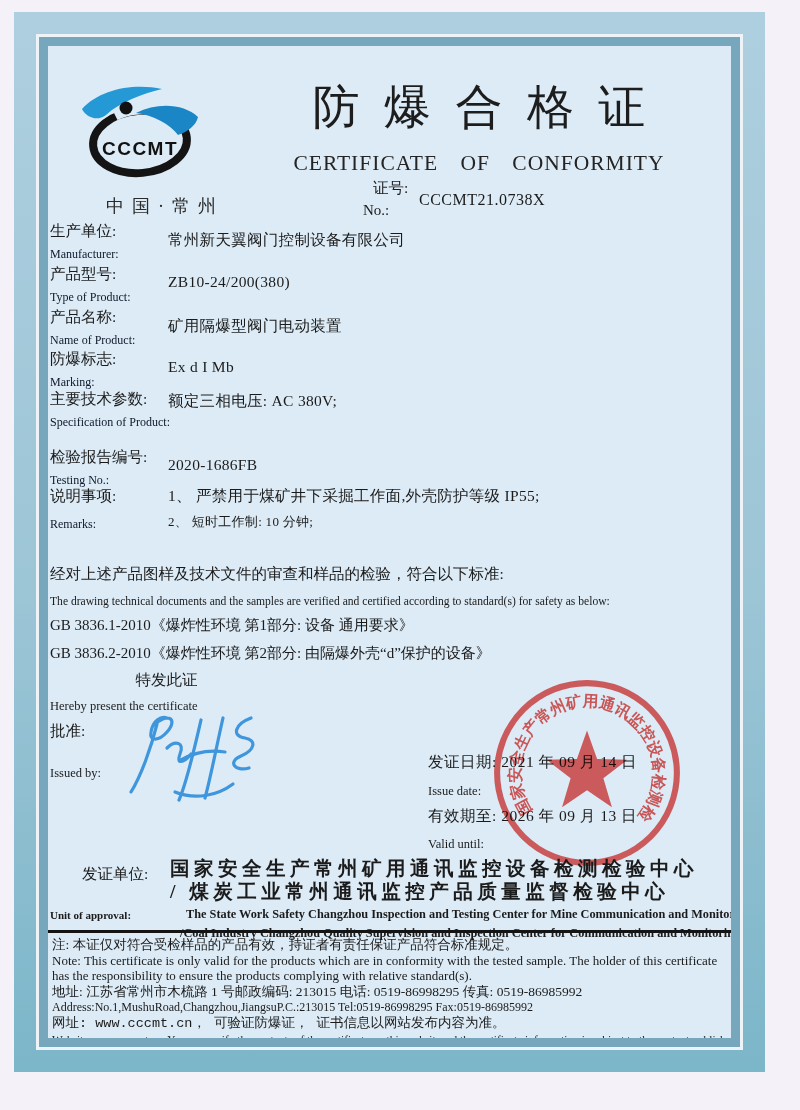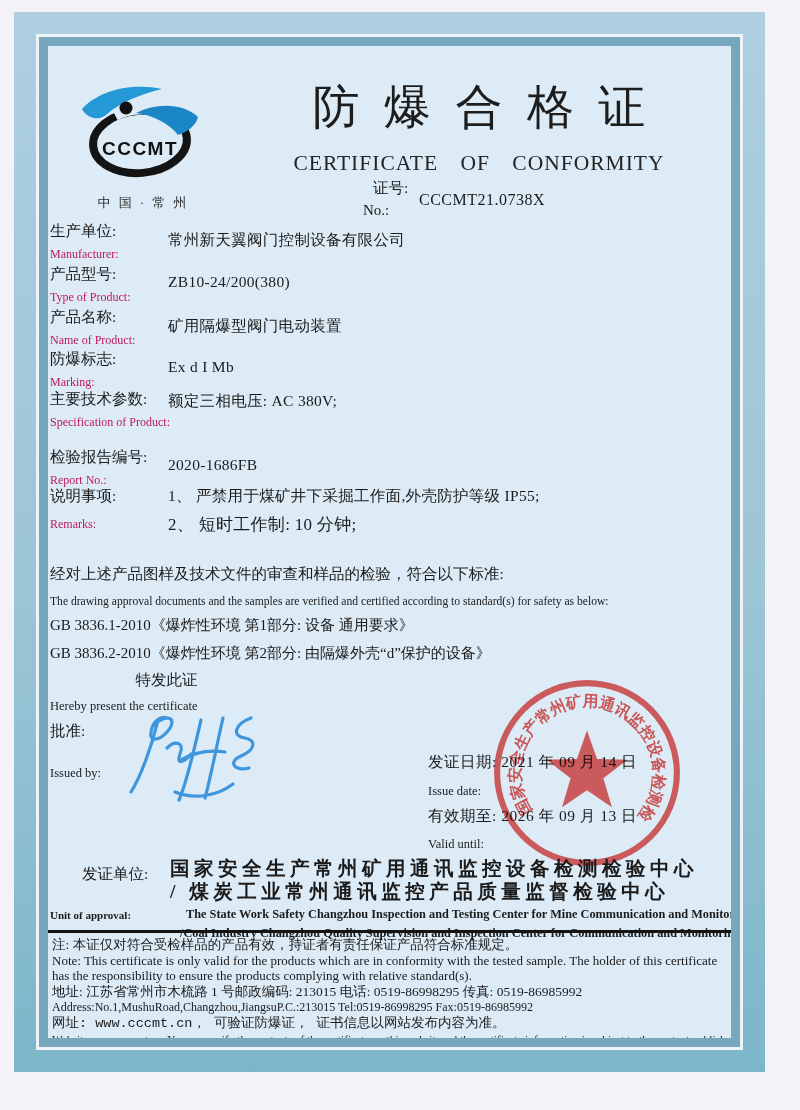--- a/index.html
+++ b/index.html
@@ -17,34 +17,34 @@
   }
   .band-gap   { position:absolute; inset:22px; background:#edf3f6; }
   .band-inner { position:absolute; inset:3px;  background:#76a7bd; }
   .cert-inner {
     position:absolute; inset:9px;
     background:#dcebf6;
     overflow:hidden;
   }
   
   .logo-wrap { position:absolute; left:12px; top:36px; width:164px; }
-  .logo-sub  { margin-top:4px; text-align:center; font-size:13px; letter-spacing:8px; padding-left:8px; color:#2a2a2a; }
+  .logo-sub  { margin-top:4px; text-align:right; font-size:18px; letter-spacing:8px; padding-left:8px; color:#2a2a2a; }
   .titles { position:absolute; left:196px; top:30px; width:470px; text-align:center; }
   .title-cn { font-size:47px; letter-spacing:.52em; padding-left:.52em; color:#1d1d1d; font-weight:400; white-space:nowrap; }
   .title-en { margin-top:12px; font-size:21.5px; letter-spacing:1px; word-spacing:16px; color:#242424; white-space:nowrap; }
   .certno { position:absolute; left:315px; top:132px; }
   .certno-cn { font-size:15.5px; padding-left:10px; }
   .certno-en { font-size:15px; margin-top:3px; }
   .certno-val { position:absolute; left:56px; top:13px; font-size:16px; letter-spacing:.5px; white-space:nowrap; }
   
   .field-row { position:absolute; left:2px; width:660px; }
   .f-cn { font-size:15.5px; white-space:nowrap; }
-  .f-en { font-size:12px; margin-top:5px; white-space:nowrap; color:#be185d; }
+  .f-en { font-size:12px; margin-top:5px; white-space:nowrap; color:#0f172a; }
   .f-val { position:absolute; left:118px; top:9px; font-size:15.5px; white-space:nowrap; letter-spacing:.3px; }
-  .f-val2 { position:absolute; left:118px; top:36px; font-size:17px; white-space:nowrap; letter-spacing:.3px; }
+  .f-val2 { position:absolute; left:118px; top:36px; font-size:13px; white-space:nowrap; letter-spacing:.3px; }
   .row-remarks .f-val { top:0; }
   .row-remarks .f-val2 { top:27px; }
   
   .std-intro-cn { position:absolute; left:2px; top:518px; font-size:15.5px; white-space:nowrap; }
   .std-intro-en { position:absolute; left:2px; top:549px; font-size:11.6px; white-space:nowrap; }
   .std-item1 { position:absolute; left:2px; top:570px; font-size:15px; white-space:nowrap; }
   .std-item2 { position:absolute; left:2px; top:598px; font-size:15px; white-space:nowrap; }
   
   .present { position:absolute; left:2px; top:624px; }
   .p-cn1 { font-size:15.5px;text-align:right; }
@@ -128,32 +128,32 @@
       <div class="f-en">Marking:</div>
       <div class="f-val">Ex d I Mb</div>
     </div>
     <div class="field-row" style="top:343px">
       <div class="f-cn">主要技术参数:</div>
       <div class="f-en">Specification of Product:</div>
       <div class="f-val" style="top:2px">额定三相电压: AC 380V;</div>
     </div>
     <div class="field-row" style="top:401px">
       <div class="f-cn">检验报告编号:</div>
-      <div class="f-en">Report No.:</div>
+      <div class="f-en">Testing No.:</div>
       <div class="f-val">2020-1686FB</div>
     </div>
     <div class="field-row row-remarks" style="top:440px">
       <div class="f-cn">说明事项:</div>
       <div class="f-en" style="margin-top:10px">Remarks:</div>
       <div class="f-val">1、 严禁用于煤矿井下采掘工作面,外壳防护等级 IP55;</div>
       <div class="f-val2">2、 短时工作制: 10 分钟;</div>
     </div>
 
     <div class="std-intro-cn">经对上述产品图样及技术文件的审查和样品的检验，符合以下标准:</div>
-    <div class="std-intro-en">The drawing approval documents and the samples are verified and certified according to standard(s) for safety as below:</div>
+    <div class="std-intro-en">The drawing technical documents and the samples are verified and certified according to standard(s) for safety as below:</div>
     <div class="std-item1">GB 3836.1-2010《爆炸性环境 第1部分: 设备 通用要求》</div>
     <div class="std-item2">GB 3836.2-2010《爆炸性环境 第2部分: 由隔爆外壳“d”保护的设备》</div>
 
     <div class="present">
       <div class="p-cn1">特发此证</div>
       <div class="p-en1">Hereby present the certificate</div>
       <div class="p-cn2">批准:</div>
       <div class="p-en2">Issued by:</div>
     </div>
 

